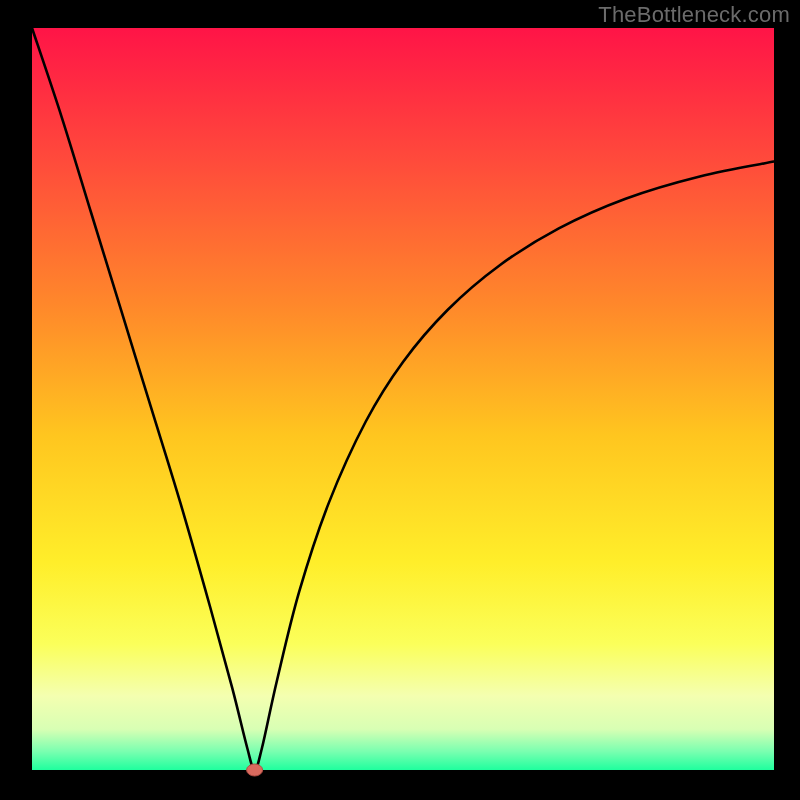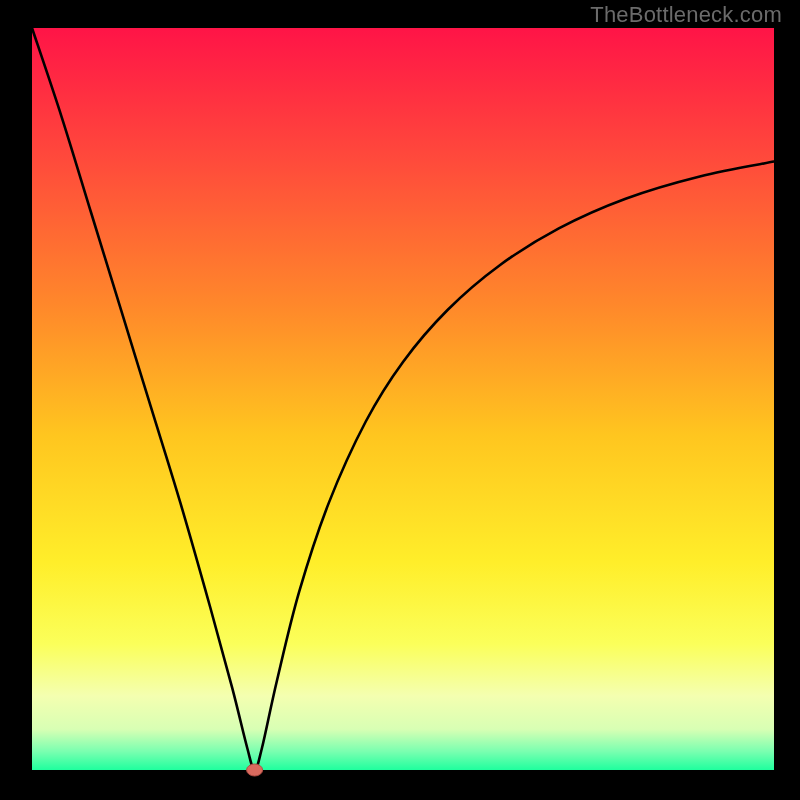--- a/index.html
+++ b/index.html
@@ -13,21 +13,21 @@
   }
   .frame {
     position: relative;
     width: 800px;
     height: 800px;
     background: #000;
   }
   .watermark {
     position: absolute;
     top: 2px;
-    right: 18px;
+    right: 10px;
     font-size: 22px;
     font-weight: 500;
     color: #6b6b6b;
     letter-spacing: 0.2px;
     z-index: 10;
   }
   svg.plot {
     position: absolute;
     top: 0;
     left: 0;

